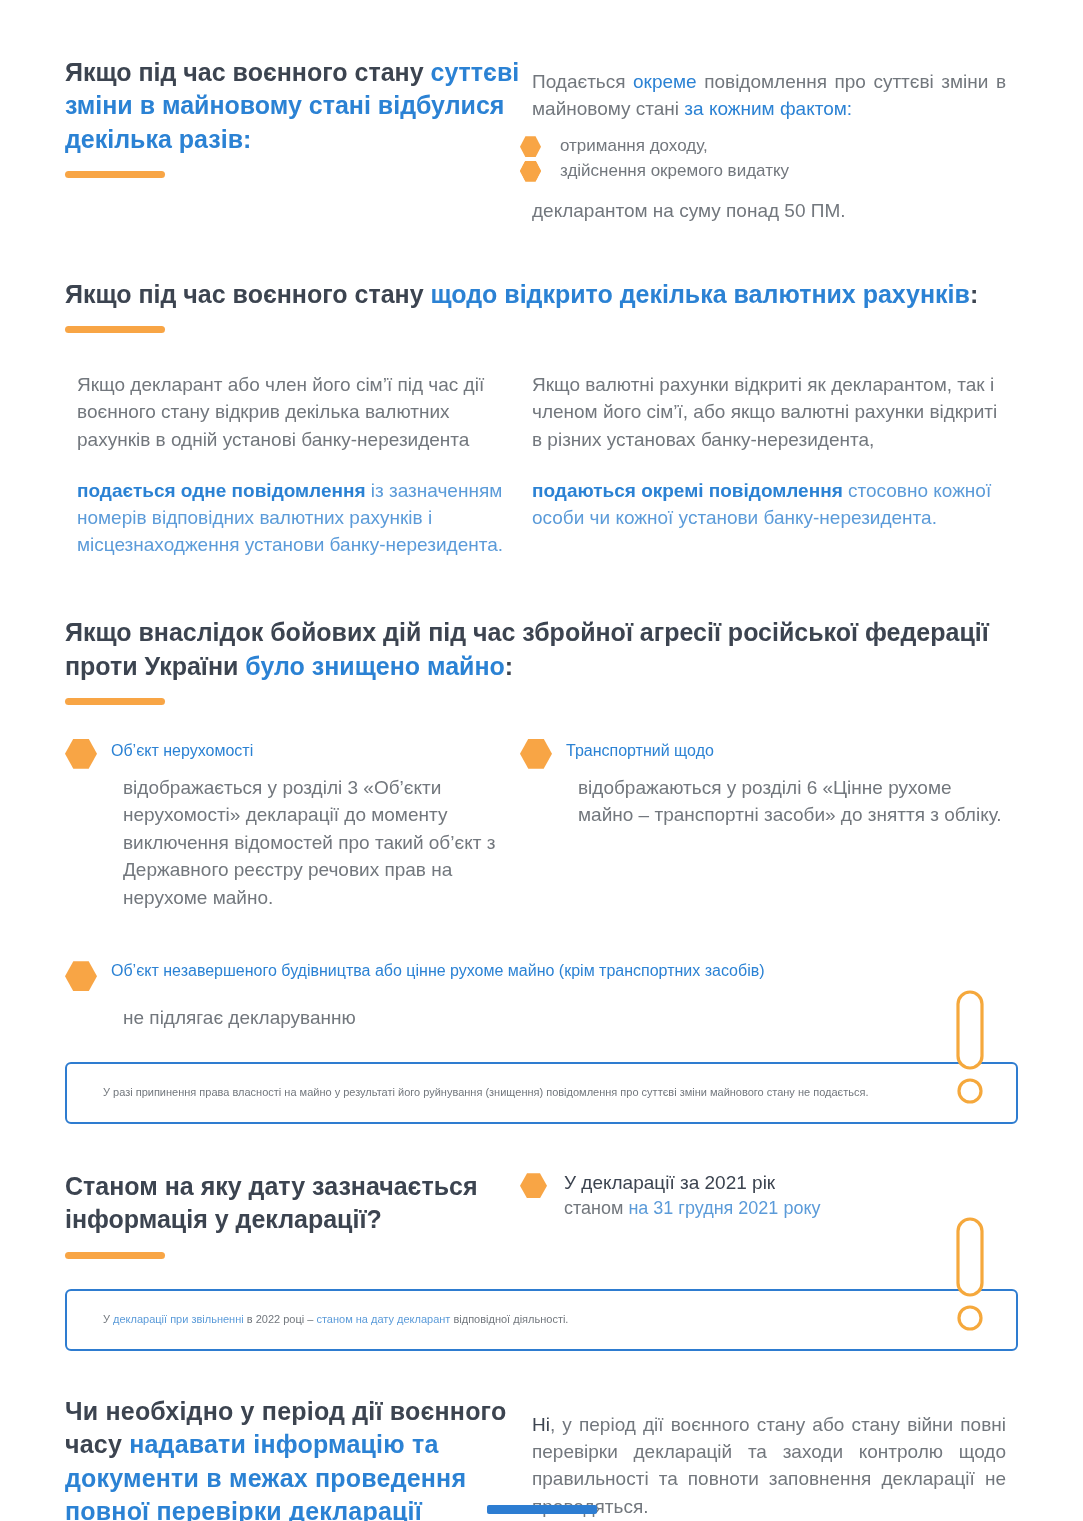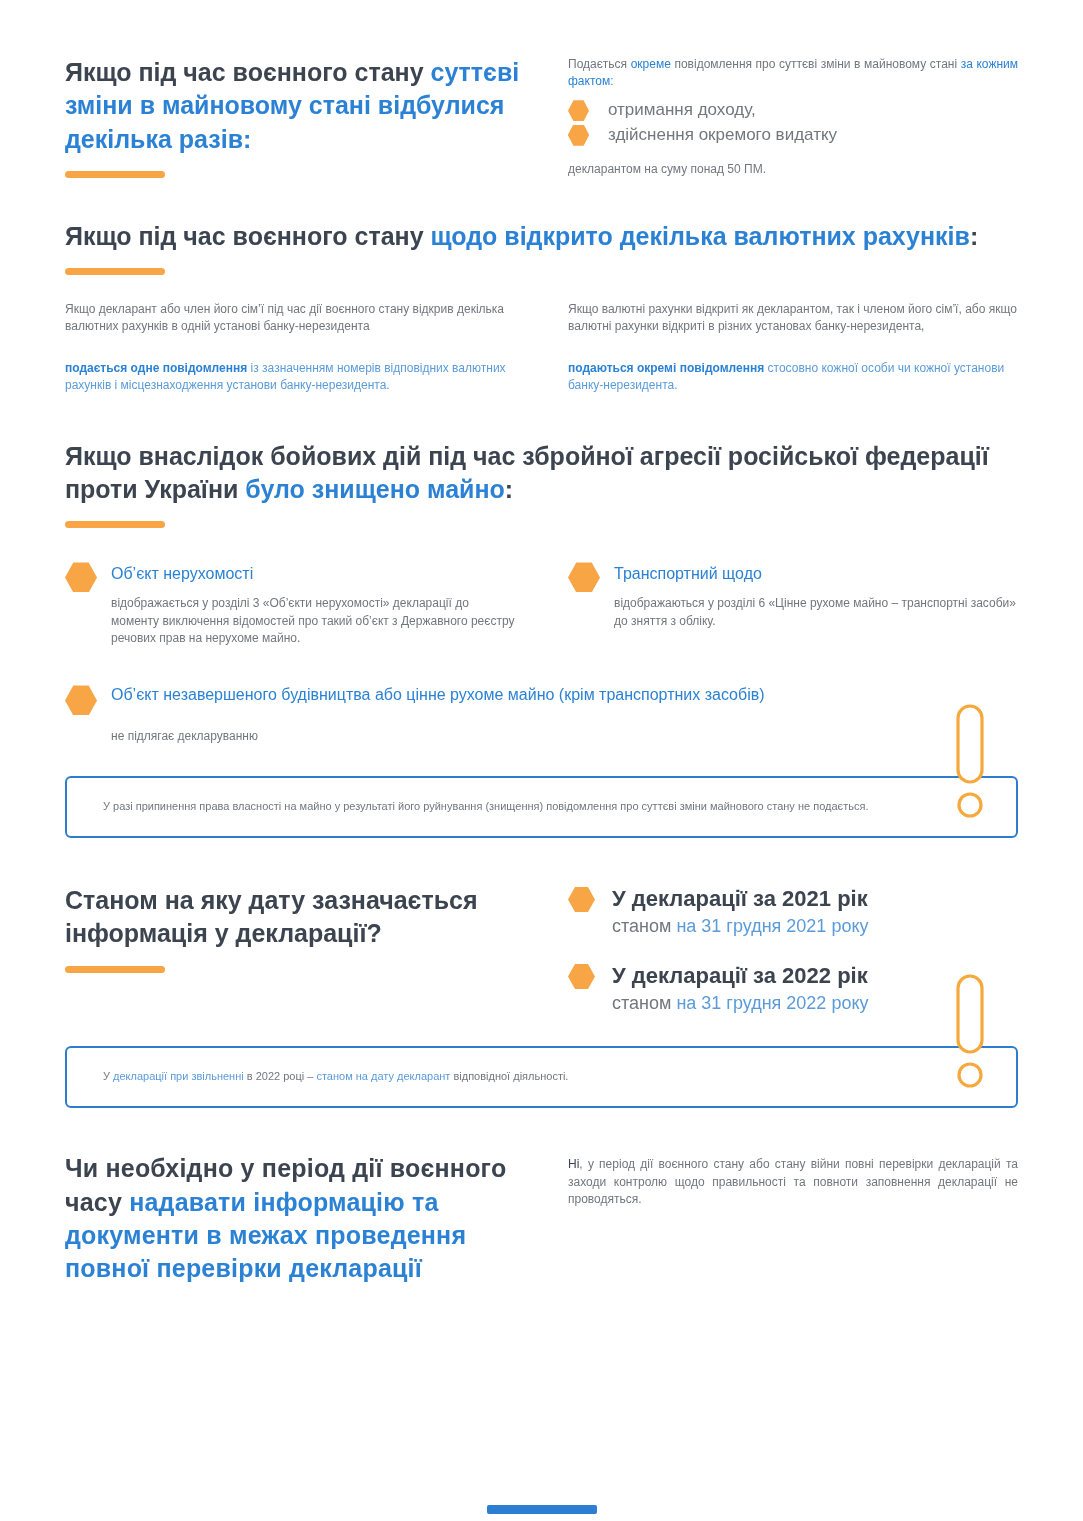--- a/index.html
+++ b/index.html
@@ -24,23 +24,23 @@
   .h{font-size:25px;font-weight:700;line-height:1.33;margin:0}
   .underline{width:100px;height:7px;border-radius:4px;background:var(--orange);margin-top:15px}
 
   
   .c-dark{color:var(--dark)}
   .c-blue{color:var(--blue)}
   .c-blueB{color:var(--blue);font-weight:700}
   .c-lblue{color:var(--lblue)}
   .c-gray{color:var(--gray)}
 
-  .grid2{display:grid;grid-template-columns:455px 1fr;column-gap:48px}
-
-  p{margin:0;font-size:12px;line-height:1.43;color:var(--gray)}
+  .grid2{display:grid;grid-template-columns:455px 1fr;}
+
+  p{margin:12px;font-size:19px;line-height:1.43;color:var(--gray)}
   .justify{text-align:justify}
 
   
   .hex{
     display:inline-block;background:var(--orange);
     clip-path:polygon(26% 0,74% 0,100% 50%,74% 100%,26% 100%,0 50%);
   }
 
   
   .blist{list-style:none;margin:8px 0 0 0;padding:0}
@@ -69,21 +69,21 @@
     border:2px solid var(--border-blue);border-radius:6px;
     padding:20px 120px 22px 36px;
     font-size:11px;line-height:1.5;color:var(--gray);
   }
   .excl{position:absolute;right:28px;top:-74px;width:36px;height:118px}
 
   .sec4{margin-top:46px}
   .s4item{position:relative;padding-left:44px}
   .s4item + .s4item{margin-top:22px}
   .s4item .hex{position:absolute;left:0;top:3px;width:27px;height:25px}
-  .s4title{font-size:22px;font-weight:700;color:var(--dark);line-height:1.35}
+  .s4title{font-size:19px;font-weight:400;color:var(--dark);line-height:1.35}
   .s4line{font-size:18px;line-height:1.4}
 
   .sec5{margin-top:44px}
   .sec5 .h{letter-spacing:.2px}
   .sec5 p{padding-top:4px}
 
   .footer-bar{
     position:absolute;left:50%;transform:translateX(-50%);
     bottom:7px;width:110px;height:9px;border-radius:2px;
     background:#2d7dd2;
@@ -170,25 +170,20 @@
       <div>
         <h1 class="h c-dark">Станом на яку дату зазначається інформація у декларації?</h1>
         <div class="underline"></div>
       </div>
       <div>
         <div class="s4item">
           <span class="hex"></span>
           <div class="s4title">У декларації за 2021 рік</div>
           <div class="s4line"><span class="c-gray">станом </span><span class="c-lblue">на 31 грудня 2021 року</span></div>
         </div>
-        <div class="s4item">
-          <span class="hex"></span>
-          <div class="s4title">У декларації за 2022 рік</div>
-          <div class="s4line"><span class="c-gray">станом </span><span class="c-lblue">на 31 грудня 2022 року</span></div>
-        </div>
       </div>
     </div>
 
     <div class="callout">
       <svg class="excl" viewBox="0 0 36 118" aria-hidden="true">
         <rect x="6" y="2" width="24" height="76" rx="12" fill="#ffffff" stroke="#f5a83c" stroke-width="3.2"></rect>
         <circle cx="18" cy="101" r="11" fill="#ffffff" stroke="#f5a83c" stroke-width="3.2"></circle>
       </svg>
       <span><span class="c-gray">У </span><span class="c-lblue">декларації при звільненні</span><span class="c-gray"> в 2022 році – </span><span class="c-lblue">станом на дату декларант</span><span class="c-gray"> відповідної діяльності.</span></span>
     </div>

